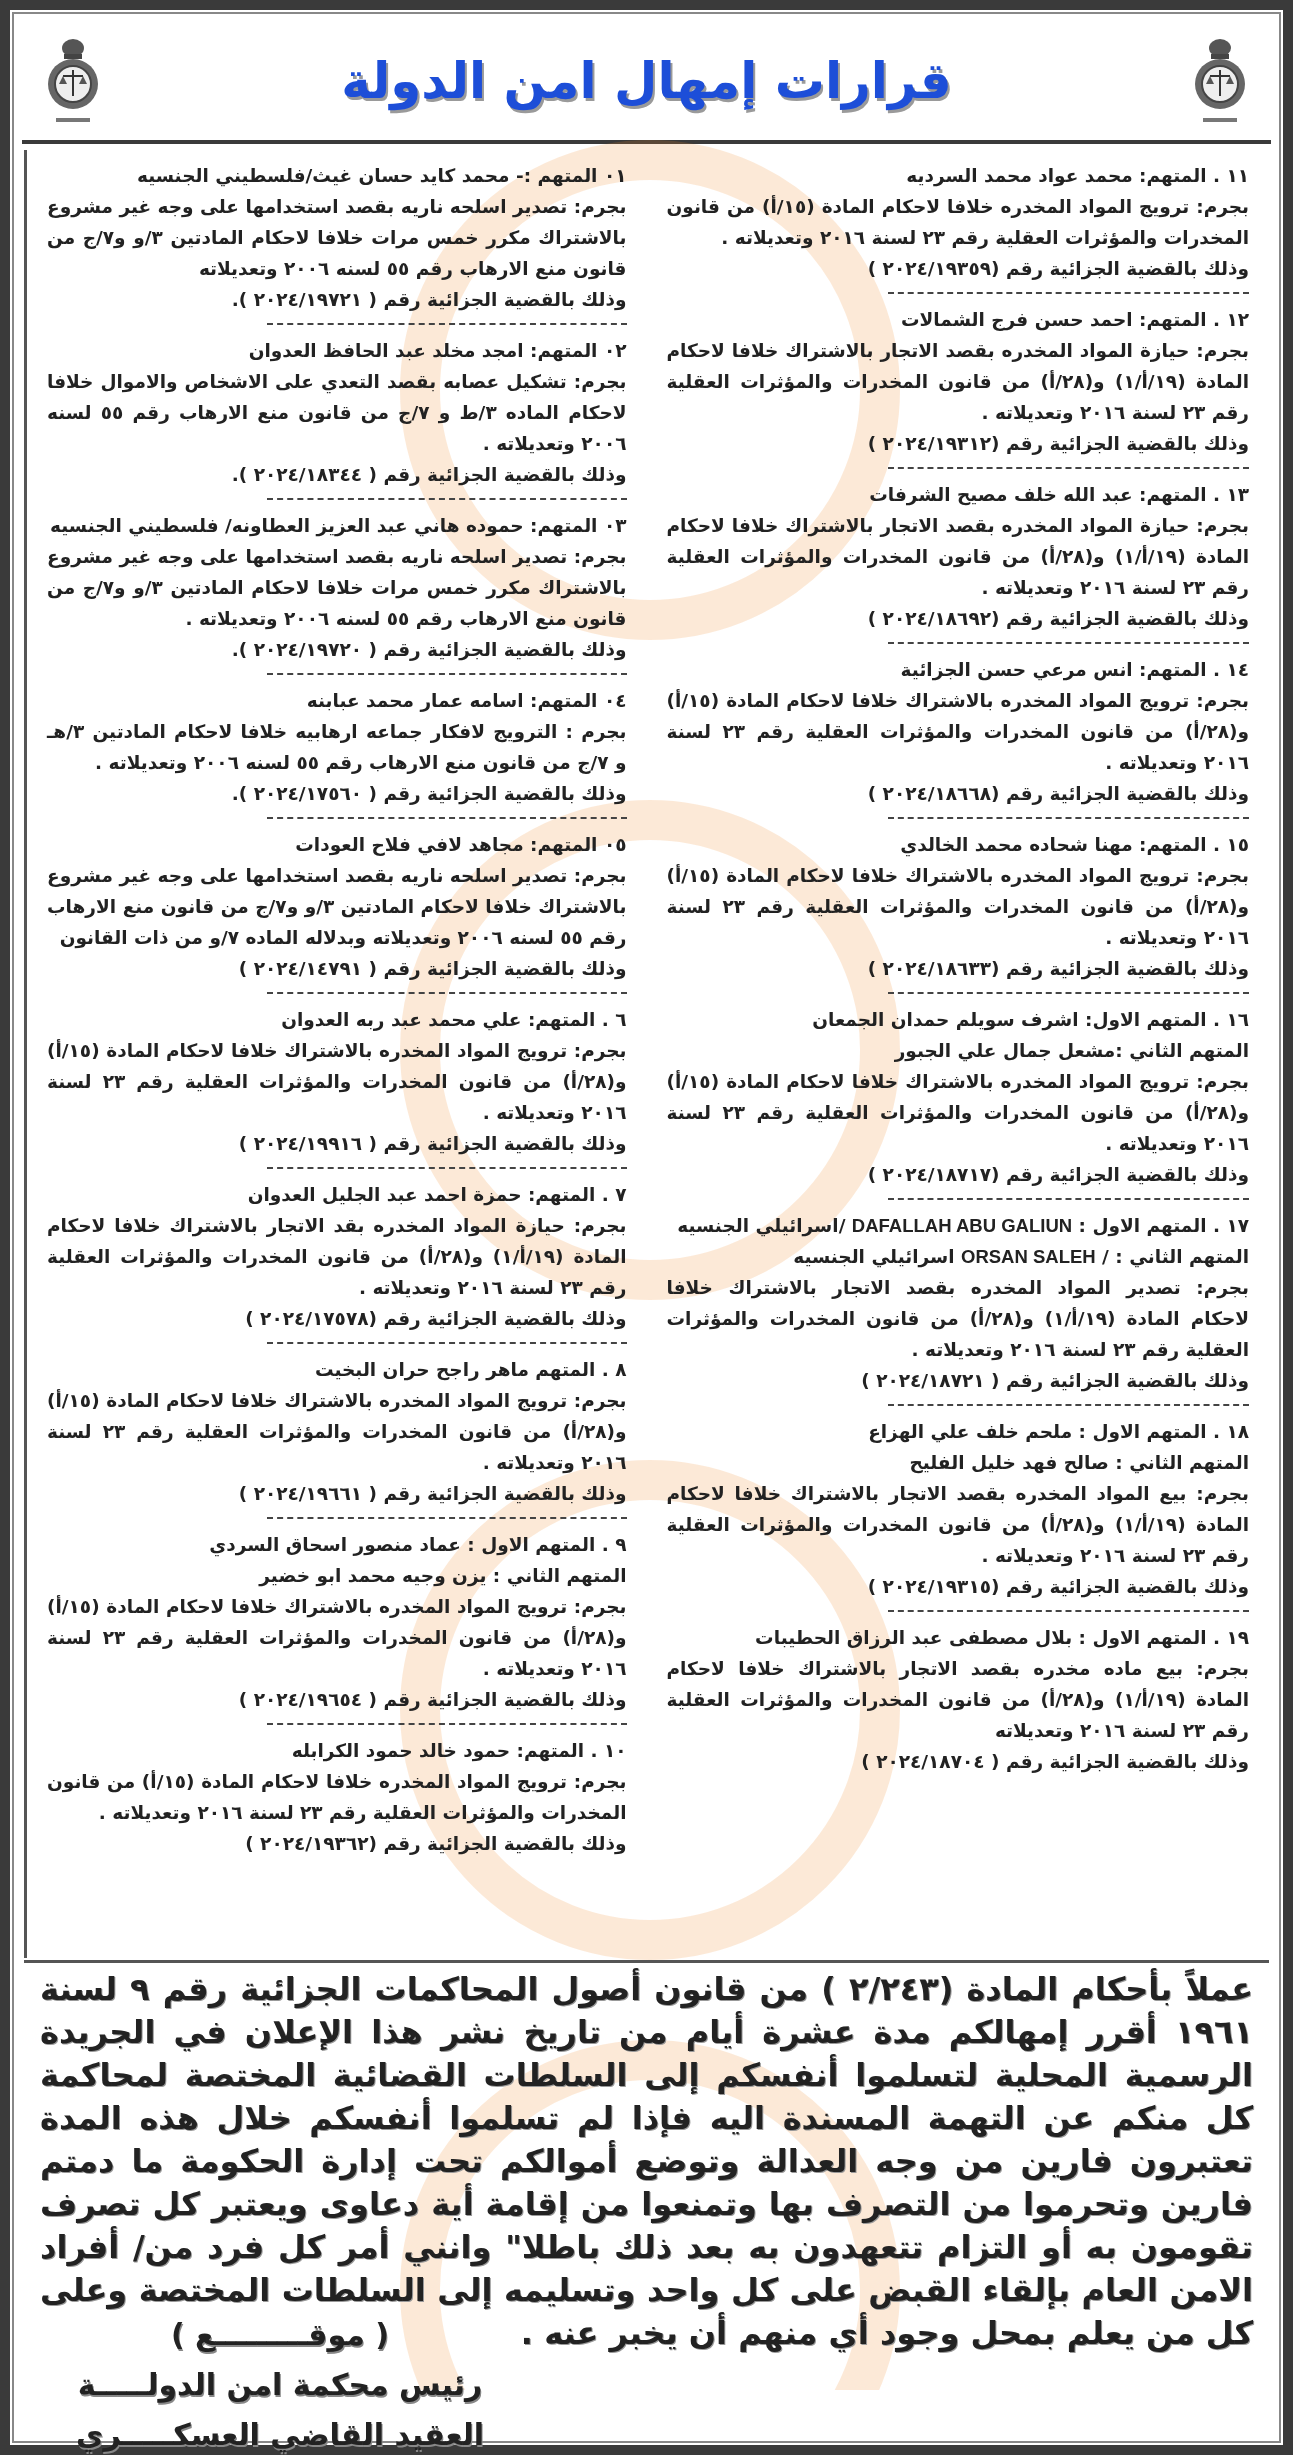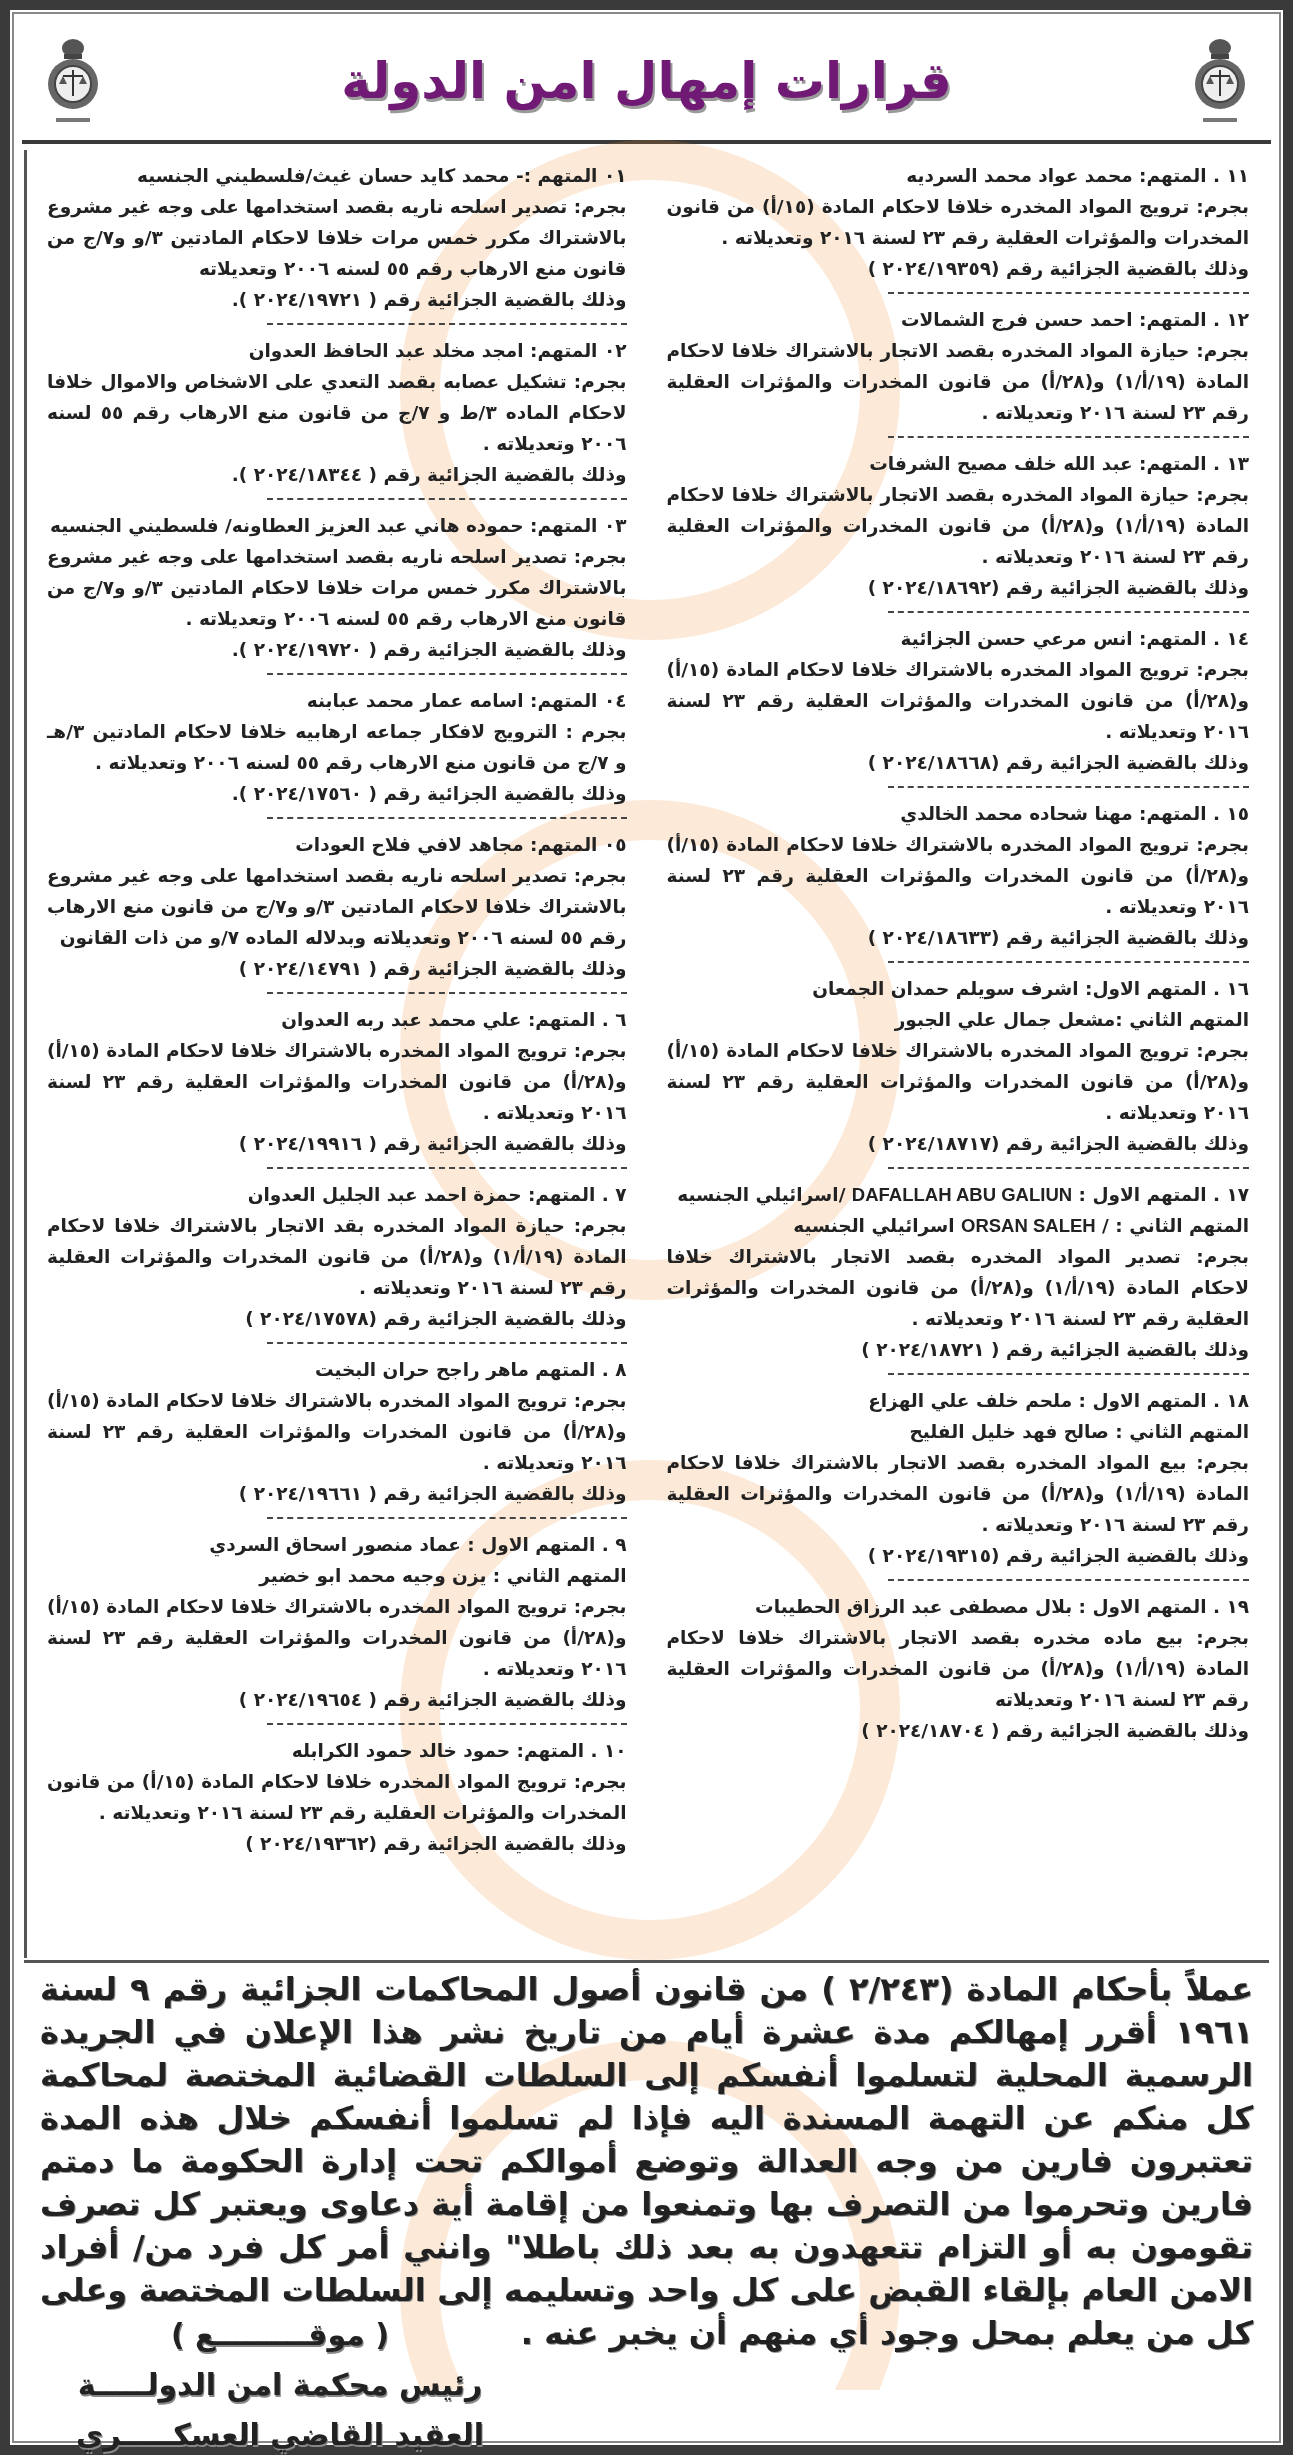--- a/index.html
+++ b/index.html
@@ -2,21 +2,21 @@
 <html><head>
 <meta charset="utf-8">
 <style>
   html, body { margin:0; padding:0; background:#fff; }
   body { width:1293px; height:2455px; position:relative; overflow:hidden;
          font-family:"DejaVu Sans", sans-serif; color:#1a1a1a; }
   .frame { position:absolute; left:0; top:0; width:1293px; height:2455px; box-sizing:border-box;
            border:10px solid #3a3a3a; outline:2px solid #888; outline-offset:-14px; background:#fff; }
   .header { position:absolute; left:12px; right:12px; top:12px; height:122px;
             border-bottom:4px solid #3a3a3a; display:flex; align-items:center; justify-content:space-between; padding:0 22px; box-sizing:border-box; }
-  .title { font-family:"DejaVu Sans", sans-serif; font-weight:bold; font-size:50px; color:#701a75;
+  .title { font-family:"DejaVu Sans", sans-serif; font-weight:bold; font-size:50px; color:#1d4ed8;
            text-shadow:2px 3px 0 #9a9a9a; direction:rtl; letter-spacing:1px; }
   .emblem { width:58px; height:98px; display:flex; flex-direction:column; align-items:center; }
   .watermark { position:absolute; left:360px; top:80px; width:560px; height:2300px; pointer-events:none; opacity:0.18; }
   .columns { position:absolute; top:140px; left:14px; right:14px; height:1808px; display:flex; flex-direction:row-reverse; direction:rtl; }
   .col { width:50%; box-sizing:border-box; padding:6px 20px 0 20px; }
   .col-right { border-left:3px solid #555; }
   .item { direction:rtl; text-align:justify; font-weight:bold; font-size:18.5px; line-height:31px; color:#222; }
   .item p { margin:0; }
   .item .head { margin-top:4px; }
   .sep { margin:8px 0 10px 0; border-top:2px dashed #444; width:62%; margin-right:0; margin-left:auto; }
@@ -147,20 +147,21 @@
       <div class="item">
         <p class="head"><span>١١ .</span> <span>المتهم: محمد عواد محمد السرديه</span></p>
         <p>بجرم: ترويج المواد المخدره خلافا لاحكام المادة (١٥/أ) من قانون المخدرات والمؤثرات العقلية رقم ٢٣ لسنة ٢٠١٦ وتعديلاته .</p>
         <p>وذلك بالقضية الجزائية رقم (٢٠٢٤/١٩٣٥٩ )</p>
       </div>
       <div class="sep"></div>
 
       <div class="item">
         <p class="head"><span>١٢ .</span> <span>المتهم: احمد حسن فرج الشمالات</span></p>
         <p>بجرم: حيازة المواد المخدره بقصد الاتجار بالاشتراك خلافا لاحكام المادة (١٩/أ/١) و(٢٨/أ) من قانون المخدرات والمؤثرات العقلية رقم ٢٣ لسنة ٢٠١٦ وتعديلاته .</p>
+        <p>وذلك بالقضية الجزائية رقم (٢٠٢٤/١٩٣١٢ )</p>
       </div>
       <div class="sep"></div>
 
       <div class="item">
         <p class="head"><span>١٣ .</span> <span>المتهم: عبد الله خلف مصيح الشرفات</span></p>
         <p>بجرم: حيازة المواد المخدره بقصد الاتجار بالاشتراك خلافا لاحكام المادة (١٩/أ/١) و(٢٨/أ) من قانون المخدرات والمؤثرات العقلية رقم ٢٣ لسنة ٢٠١٦ وتعديلاته .</p>
         <p>وذلك بالقضية الجزائية رقم (٢٠٢٤/١٨٦٩٢ )</p>
       </div>
       <div class="sep"></div>
 

